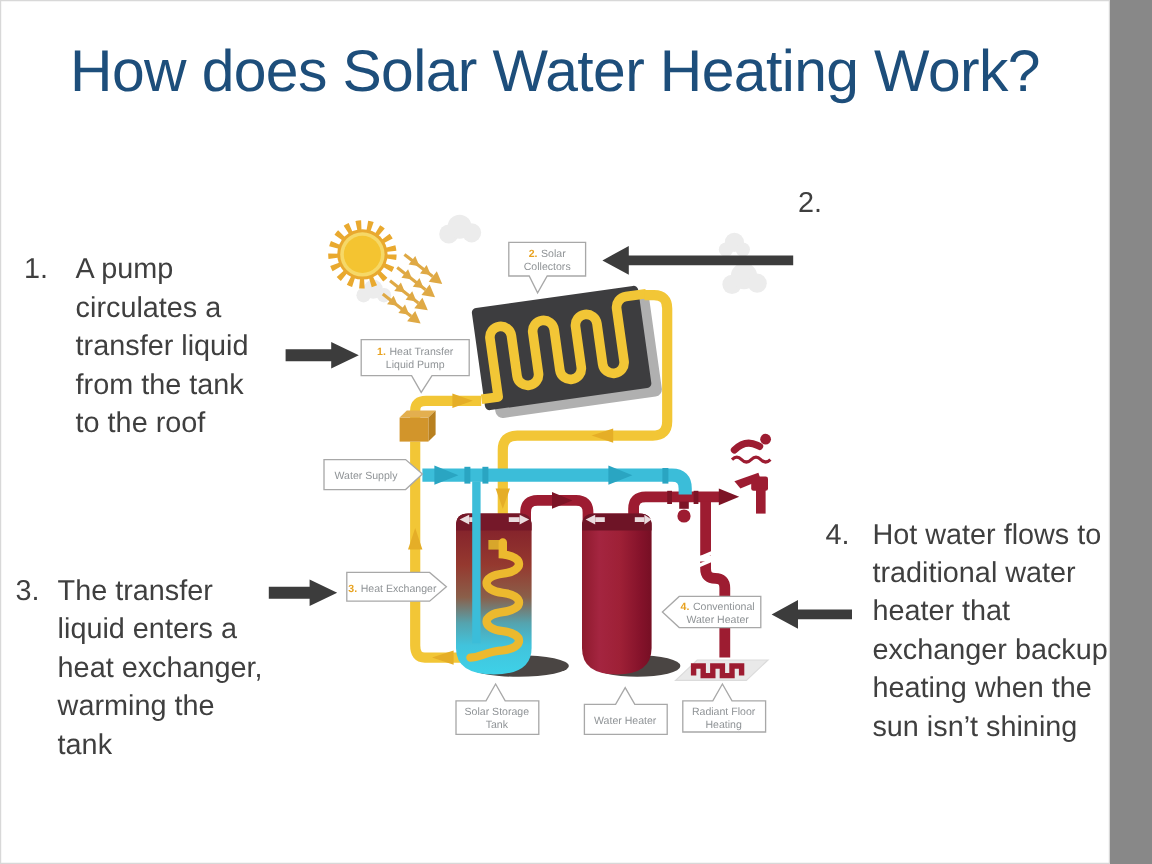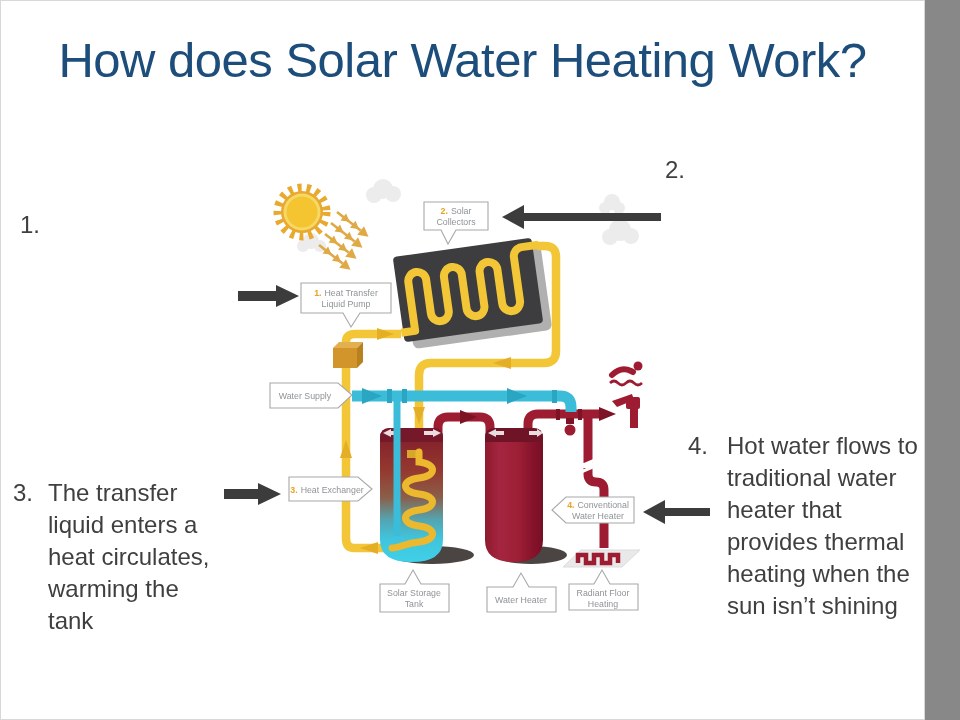--- a/index.html
+++ b/index.html
@@ -28,38 +28,43 @@
 </style>
 </head>
 <body>
 
 <div class="slide">
 
   <div class="title">How does Solar Water Heating Work?</div>
 
   <div class="step" style="left:20px;top:209px">
     <span class="stepnum" style="width:43px">1.</span>
+    <span class="steptext">A pump
+circulates a
+transfer liquid
+from the tank
+to the roof</span>
   </div>
   <div class="step" style="left:665px;top:154px">
     <span class="stepnum" style="width:35px">2.</span>
   </div>
   <div class="step" style="left:13px;top:477px">
     <span class="stepnum" style="width:35px">3.</span>
     <span class="steptext">The transfer
 liquid enters a
-heat circulates,
+heat exchanger,
 warming the
 tank</span>
   </div>
   <div class="step" style="left:688px;top:430px">
     <span class="stepnum" style="width:39px">4.</span>
     <span class="steptext">Hot water flows to
 traditional water
 heater that
-provides thermal
+exchanger backup
 heating when the
 sun isn’t shining</span>
   </div>
 
   <svg width="960" height="720" viewBox="0 0 960 720">
     <defs>
       <linearGradient id="g1" x1="0" y1="0" x2="0" y2="1">
         <stop offset="0" stop-color="#7E1A2A"></stop>
           <stop offset="0.32" stop-color="#95392F"></stop>
         <stop offset="0.52" stop-color="#8A5F4A"></stop>

